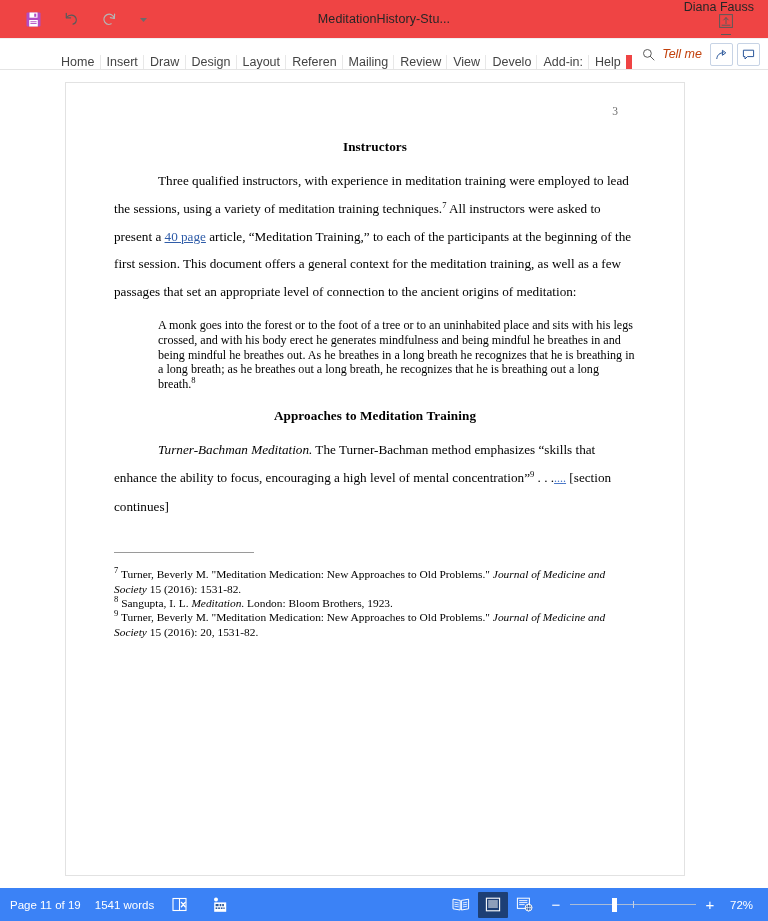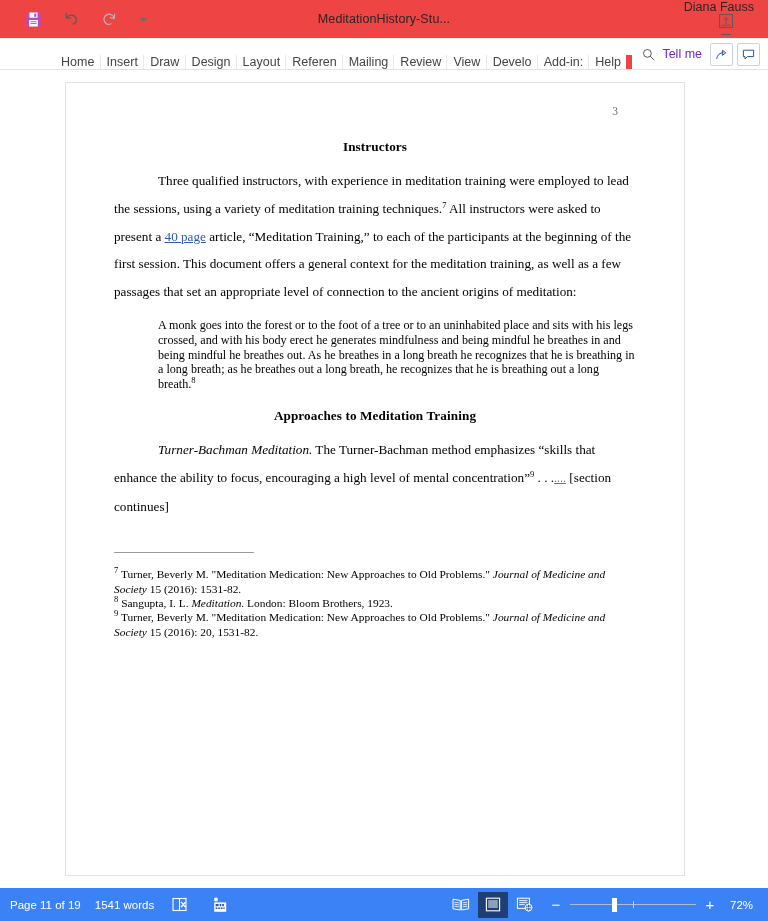--- a/index.html
+++ b/index.html
@@ -124,22 +124,23 @@
     overflow: hidden;
   }
   .tab.wide { max-width: 62px; }
   .tab:last-child { border-right: 6px solid #ef4444; }
   .tellme {
     display: flex;
     align-items: center;
     gap: 7px;
     padding: 0 8px 0 10px;
     font-size: 12.5px;
-    color: #6d28d9;
+    color: #c2410c;
     white-space: nowrap;
+    font-style: italic;
   }
   .ribbon-right {
     margin-left: auto;
     display: flex;
     align-items: center;
     gap: 4px;
     padding-right: 8px;
   }
   .icon-sq {
     width: 21px;

